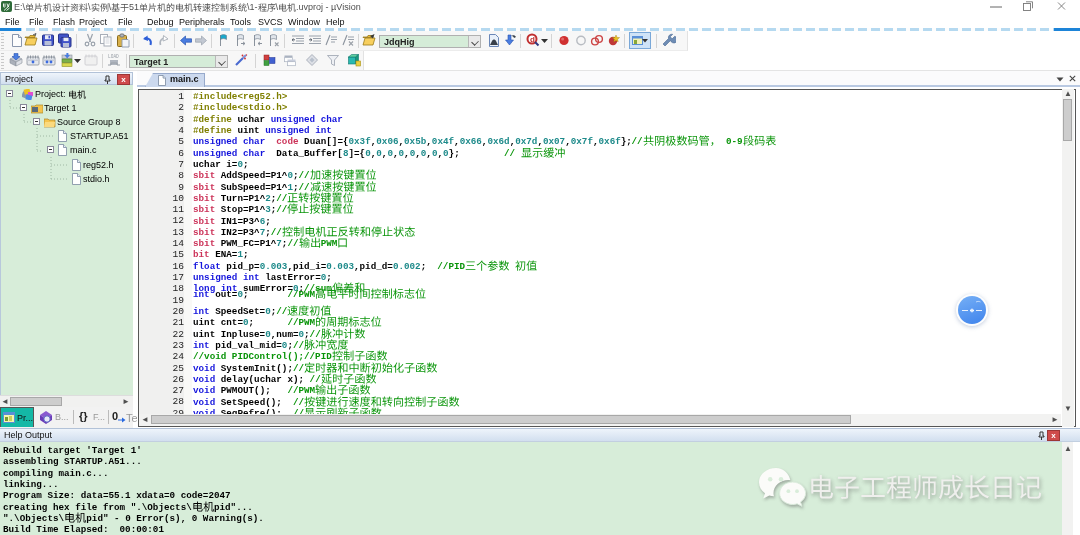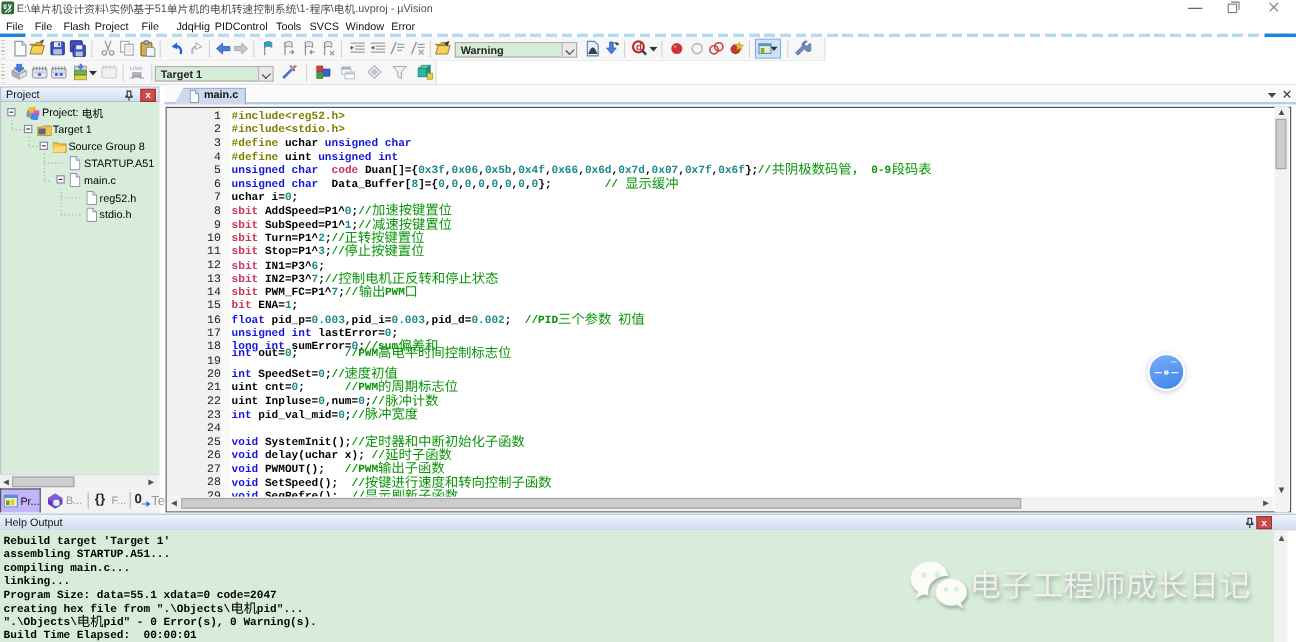--- a/index.html
+++ b/index.html
@@ -136,26 +136,26 @@
       <path d="M41 1.8h6.5v6.5" fill="none" stroke="#777" stroke-width="0.9"></path>
       <path d="M73 2.5l7 7m0-7l-7 7" stroke="#777" stroke-width="0.9" fill="none"></path>
     </svg>
   </div>
 <div class="abs" id="menu">
     <span style="left:5px">File</span>
     <span style="left:29px">File</span>
     <span style="left:53px">Flash</span>
     <span style="left:79px">Project</span>
     <span style="left:118px">File</span>
-    <span style="left:147px">JdqHig</span>
-    <span style="left:179px">PIDControl</span>
+    <span style="left:147px">Debug</span>
+    <span style="left:179px">Peripherals</span>
     <span style="left:230px">Tools</span>
     <span style="left:258px">SVCS</span>
     <span style="left:288px">Window</span>
-    <span style="left:326px">Error</span>
+    <span style="left:326px">Help</span>
   </div>
 <div class="abs" id="dash">
     <div class="end"></div>
     <div class="st"></div>
   </div>
 <div class="abs" id="tb1">
     <div class="bgc"></div>
     <svg class="icon" style="left:10px;top:2px" width="14" height="15">
       <path d="M2.5 1.5h6l3 3v9h-9z" fill="#fdfdfd" stroke="#8a97ad" stroke-width="1"></path>
       <path d="M8.5 1.5v3h3" fill="#e4eaf4" stroke="#8a97ad" stroke-width="1"></path>
@@ -247,21 +247,21 @@
       <path d="M7 4h6M7 6.5h6" stroke="#9aa2ac" stroke-width="1.1"></path>
       <path d="M8 8.5l4 4M12 8.5l-4 4" stroke="#9aa0a8" stroke-width="1.1"></path>
     </svg>
     <div class="tsep" style="left:358px"></div>
     <svg class="icon" style="left:362px;top:2px" width="14" height="15">
       <path d="M1 4h4l1-1.5h5v2H1z" fill="#e8b93e" stroke="#9a7a18" stroke-width="0.8"></path>
       <path d="M1 12l2-7h10l-2 7z" fill="#f7cf5f" stroke="#9a7a18" stroke-width="0.8"></path>
       <path d="M8 3L12.5 1 11 5.5z" fill="#3a3a3a"></path>
     </svg>
     <div class="combo" style="left:379px;top:4px;width:102px">
-      <span class="lbl" style="font-weight:bold;color:#222">Warning</span>
+      <span class="lbl" style="font-weight:bold;color:#222">JdqHig</span>
       <div class="btn"></div>
     </div>
     <svg class="icon" style="left:487px;top:2px" width="14" height="15">
       <path d="M2.5 1.5h6l3 3v9h-9z" fill="#e8f0fa" stroke="#6a87b8" stroke-width="1"></path>
       <path d="M5 8c1-2 3-2 4 0l2 4H3z" fill="#38404a"></path>
     </svg>
     <svg class="icon" style="left:503px;top:2px" width="14" height="15">
       <path d="M5 2v5H2.5L6.5 12l4-5H8V2z" fill="#4a7de0" stroke="#2a55b0" stroke-width="0.6"></path>
       <path d="M8 3c2-1.5 4-1 5 1l-2 1c-.5-1.5-1.5-2-3-2z" fill="#38404a"></path>
     </svg>
@@ -459,21 +459,21 @@
       </svg>
       <span class="abs" style="left:82px;top:2px">stdio.h</span>
     </div>
   </div>
 <div class="abs" style="left:0;top:395px;width:133px;height:12px;background:#f1f1f0;border-top:1px solid #ddd">
     <div class="sbarr" style="left:1px;top:1px;font-size:8px">◄</div>
     <div class="sbthumb" style="left:10px;top:1px;width:52px;height:9px"></div>
     <div class="sbarr" style="left:122px;top:1px;font-size:8px">►</div>
   </div>
 <div class="abs" id="ptabs">
-    <div class="abs" style="left:0;top:0;width:34px;height:20px;background:#c4b5fd;border:1px solid #555;border-bottom:none">
+    <div class="abs" style="left:0;top:0;width:34px;height:20px;background:#14b8a6;border:1px solid #555;border-bottom:none">
       <svg class="abs" style="left:2px;top:4px" width="12" height="11">
         <rect width="12" height="11" fill="#5a8fd6"></rect>
         <rect x="1" y="3" width="10" height="7" fill="#f6f6ae"></rect>
         <rect x="2" y="5" width="3" height="4" fill="#7a9a30"></rect>
         <rect x="6" y="4" width="3" height="5" fill="#c8d060"></rect>
       </svg>
       <span class="abs" style="left:16px;top:5px;font-size:9px;color:#111">Pr...</span>
     </div>
     <svg class="abs" style="left:40px;top:4px" width="13" height="13">
       <path d="M6 0l6 4-6 4-6-4z" fill="#8a5ad0"></path>
@@ -645,20 +645,28 @@
                   <use href="#c51b2" transform="translate(1000,0)"></use>
                   <use href="#c8ba1" transform="translate(2000,0)"></use>
                   <use href="#c6570" transform="translate(3000,0)"></use>
                 </g>
               </svg></span></span></div><div class="cl" style="top:249.04px;width:860px"><span class="k">int</span> pid_val_mid=<span class="n">0</span>;<span class="c" style="position:absolute;left:99.9px;top:0">//<span class="ckw" style="width:44.48px"><svg width="44.48" height="11.12" viewBox="0 -880 4000 1000" style="left:0;bottom:-2.11px" fill="currentColor">
                 <g transform="scale(1,-1)">
                   <use href="#c8109" transform="translate(0,0)"></use>
                   <use href="#c51b2" transform="translate(1000,0)"></use>
                   <use href="#c5bbd" transform="translate(2000,0)"></use>
                   <use href="#c5ea6" transform="translate(3000,0)"></use>
+                </g>
+              </svg></span></span></div><div class="cl" style="top:260.36px;width:860px"><span class="c" style="position:absolute;left:0.0px;top:0">//void PIDControl();//PID<span class="ckw" style="width:55.6px"><svg width="55.6" height="11.12" viewBox="0 -880 5000 1000" style="left:0;bottom:-2.11px" fill="currentColor">
+                <g transform="scale(1,-1)">
+                  <use href="#c63a7" transform="translate(0,0)"></use>
+                  <use href="#c5236" transform="translate(1000,0)"></use>
+                  <use href="#c5b50" transform="translate(2000,0)"></use>
+                  <use href="#c51fd" transform="translate(3000,0)"></use>
+                  <use href="#c6570" transform="translate(4000,0)"></use>
                 </g>
               </svg></span></span></div><div class="cl" style="top:271.68px;width:860px"><span class="k">void</span> SystemInit();<span class="c" style="position:absolute;left:99.9px;top:0">//<span class="ckw" style="width:133.44px"><svg width="133.44" height="11.12" viewBox="0 -880 12000 1000" style="left:0;bottom:-2.11px" fill="currentColor">
                 <g transform="scale(1,-1)">
                   <use href="#c5b9a" transform="translate(0,0)"></use>
                   <use href="#c65f6" transform="translate(1000,0)"></use>
                   <use href="#c5668" transform="translate(2000,0)"></use>
                   <use href="#c548c" transform="translate(3000,0)"></use>
                   <use href="#c4e2d" transform="translate(4000,0)"></use>
                   <use href="#c65ad" transform="translate(5000,0)"></use>
                   <use href="#c521d" transform="translate(6000,0)"></use>

